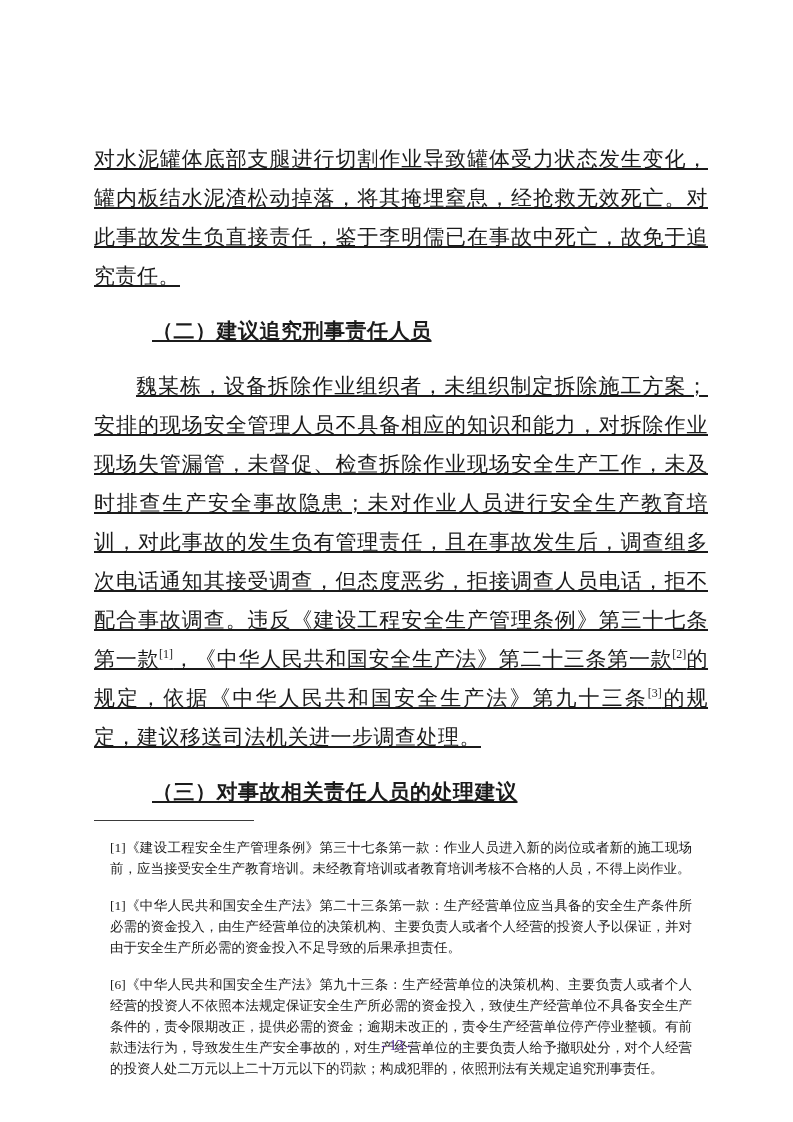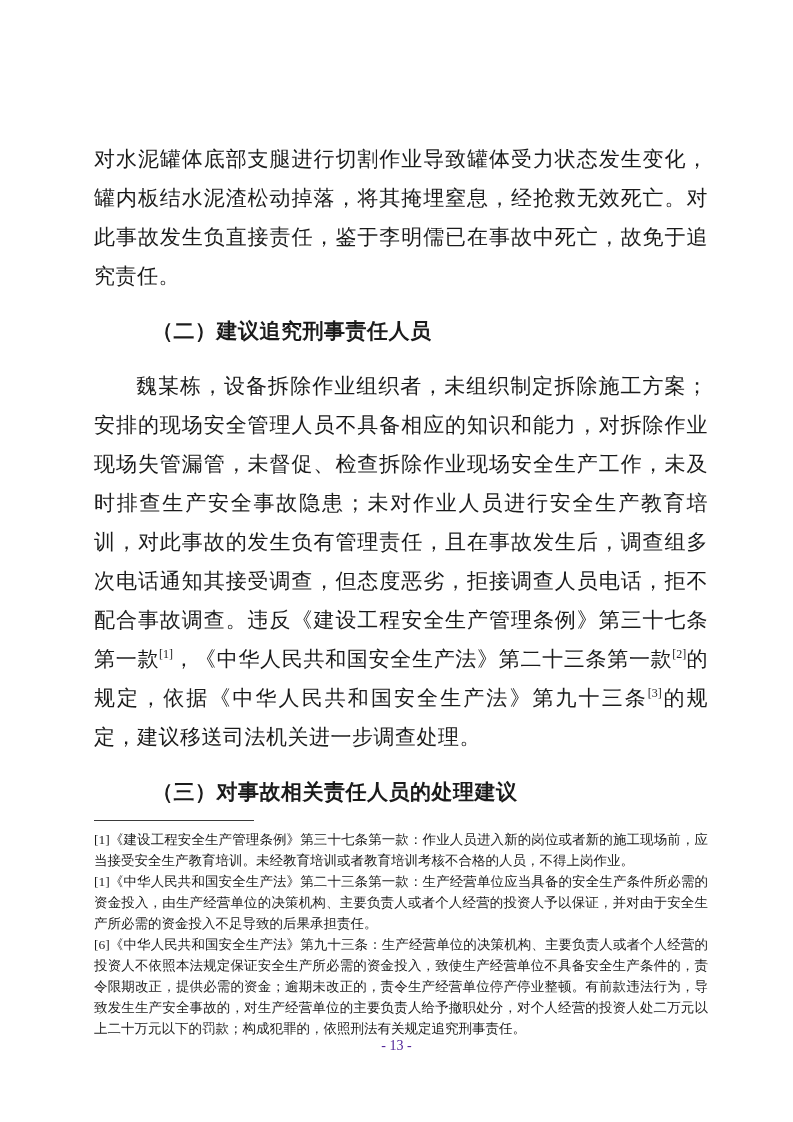--- a/index.html
+++ b/index.html
@@ -14,20 +14,21 @@
     background: #ffffff;
     color: #1b1b1b;
     font-family: "Liberation Serif", "DejaVu Serif", serif;
     overflow: hidden;
   }
   .content {
     position: absolute;
     left: 94px;
     top: 140px;
     width: 614px;
+    text-decoration: underline;
   }
   .body-par {
     margin: 0;
     font-size: 21px;
     line-height: 39px;
     text-align: justify;
     text-indent: 2em;
     letter-spacing: 0.5px;
   }
   .body-par.no-indent {
@@ -53,21 +54,21 @@
     top: 820px;
     width: 614px;
   }
   .fn-rule {
     width: 160px;
     height: 0;
     border-top: 1px solid #3a3a3a;
     margin: 0 0 8px 0;
   }
   .footnote {
-    margin: 0;
+    margin: 16px;
     font-size: 13.5px;
     line-height: 21px;
     text-align: justify;
   }
   .page-number {
     position: absolute;
     left: 0;
     right: 0;
     top: 1038px;
     text-align: center;

